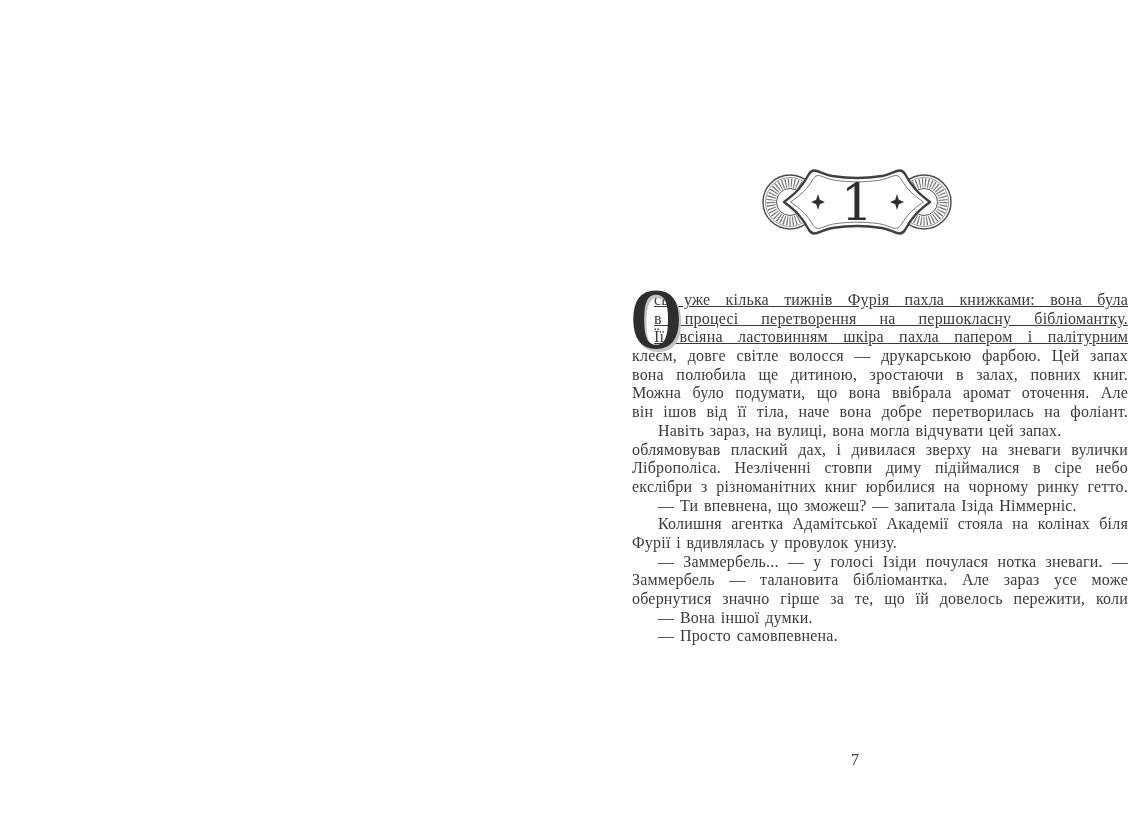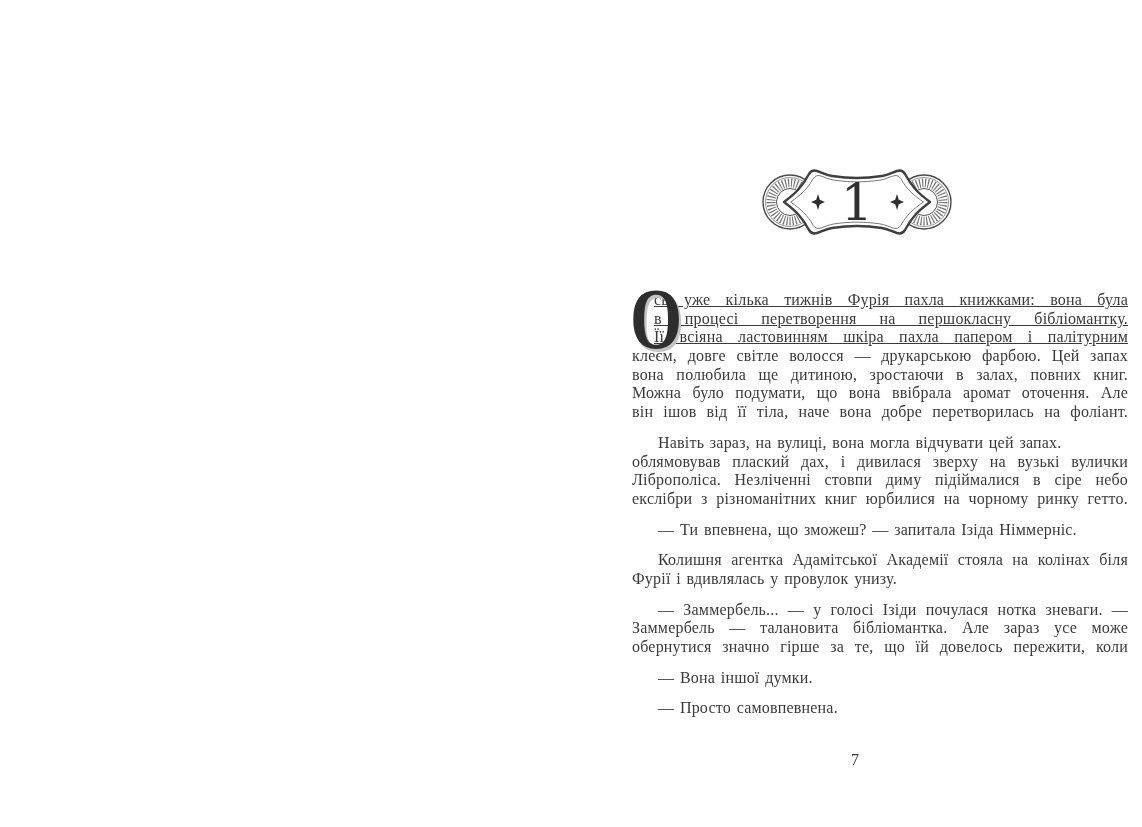--- a/index.html
+++ b/index.html
@@ -45,21 +45,21 @@
     line-height: 18.7px;
     overflow: hidden;
     white-space: normal;
     text-align: left;
   }
   .line.j {
     text-align: justify;
     text-align-last: justify;
     -moz-text-align-last: justify;
   }
-  .line.ind { padding-left: 26px; margin-top: 12px; }
+  .line.ind { padding-left: 26px; }
   .line.dc  { margin-left: 22px; text-decoration: underline; }
 
   .dropcap {
     position: absolute;
     left: -2px; top: -15px;
     font-family: "Liberation Serif", serif;
     font-weight: bold;
     font-size: 86px;
     line-height: 1;
     color: #2e2e2e;
@@ -126,21 +126,21 @@
         <div class="line j dc">Її всіяна ластовинням шкіра пахла папером і палітурним</div>
         <div class="line j">клеєм, довге світле волосся — друкарською фарбою. Цей запах</div>
         <div class="line j">вона полюбила ще дитиною, зростаючи в залах, повних книг.</div>
         <div class="line j">Можна було подумати, що вона ввібрала аромат оточення. Але</div>
         <div class="line j">він ішов від її тіла, наче вона добре перетворилась на фоліант.</div>
       </div>
       <div class="para p-indent">
         <div class="line ind">Навіть зараз, на вулиці, вона могла відчувати цей запах.</div>
       </div>
       <div class="para p-indent">
-        <div class="line j">облямовував плаский дах, і дивилася зверху на вузькі вулички</div>
+        <div class="line j">облямовував плаский дах, і дивилася зверху на зневаги вулички</div>
         <div class="line j">Ліброполіса. Незліченні стовпи диму підіймалися в сіре небо</div>
         <div class="line j">екслібри з різноманітних книг юрбилися на чорному ринку гетто.</div>
       </div>
       <div class="para p-indent">
         <div class="line ind">— Ти впевнена, що зможеш? — запитала Ізіда Німмерніс.</div>
       </div>
       <div class="para p-indent">
         <div class="line j ind">Колишня агентка Адамітської Академії стояла на колінах біля</div>
         <div class="line">Фурії і вдивлялась у провулок унизу.</div>
       </div>

